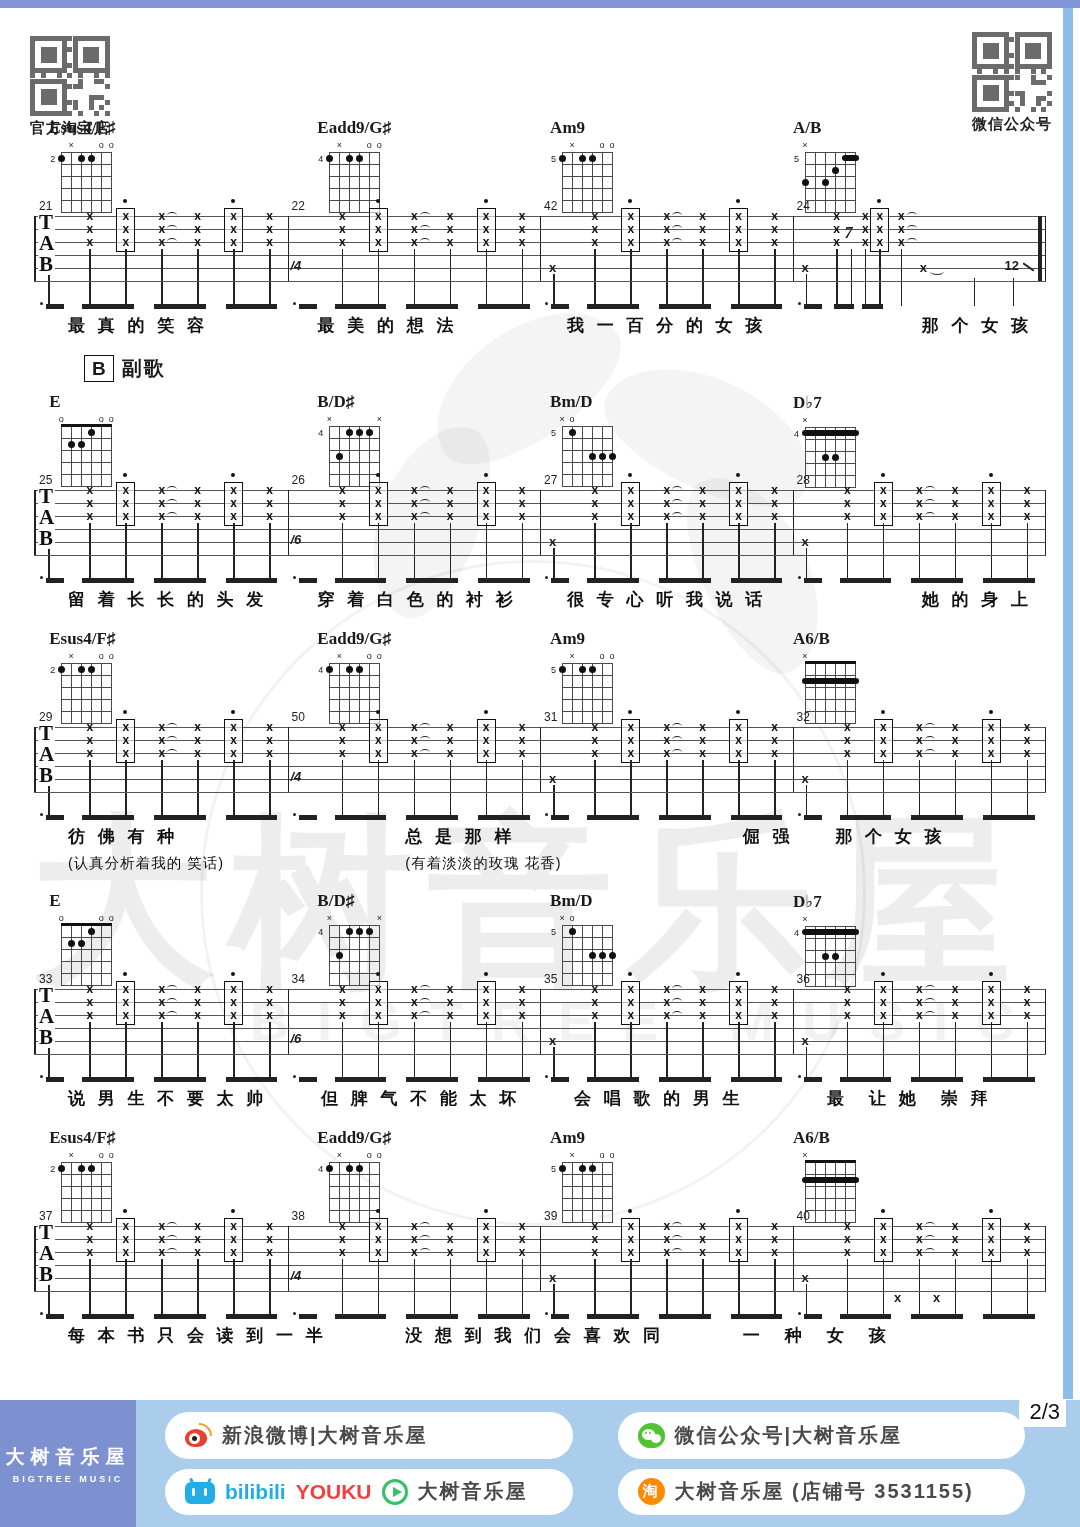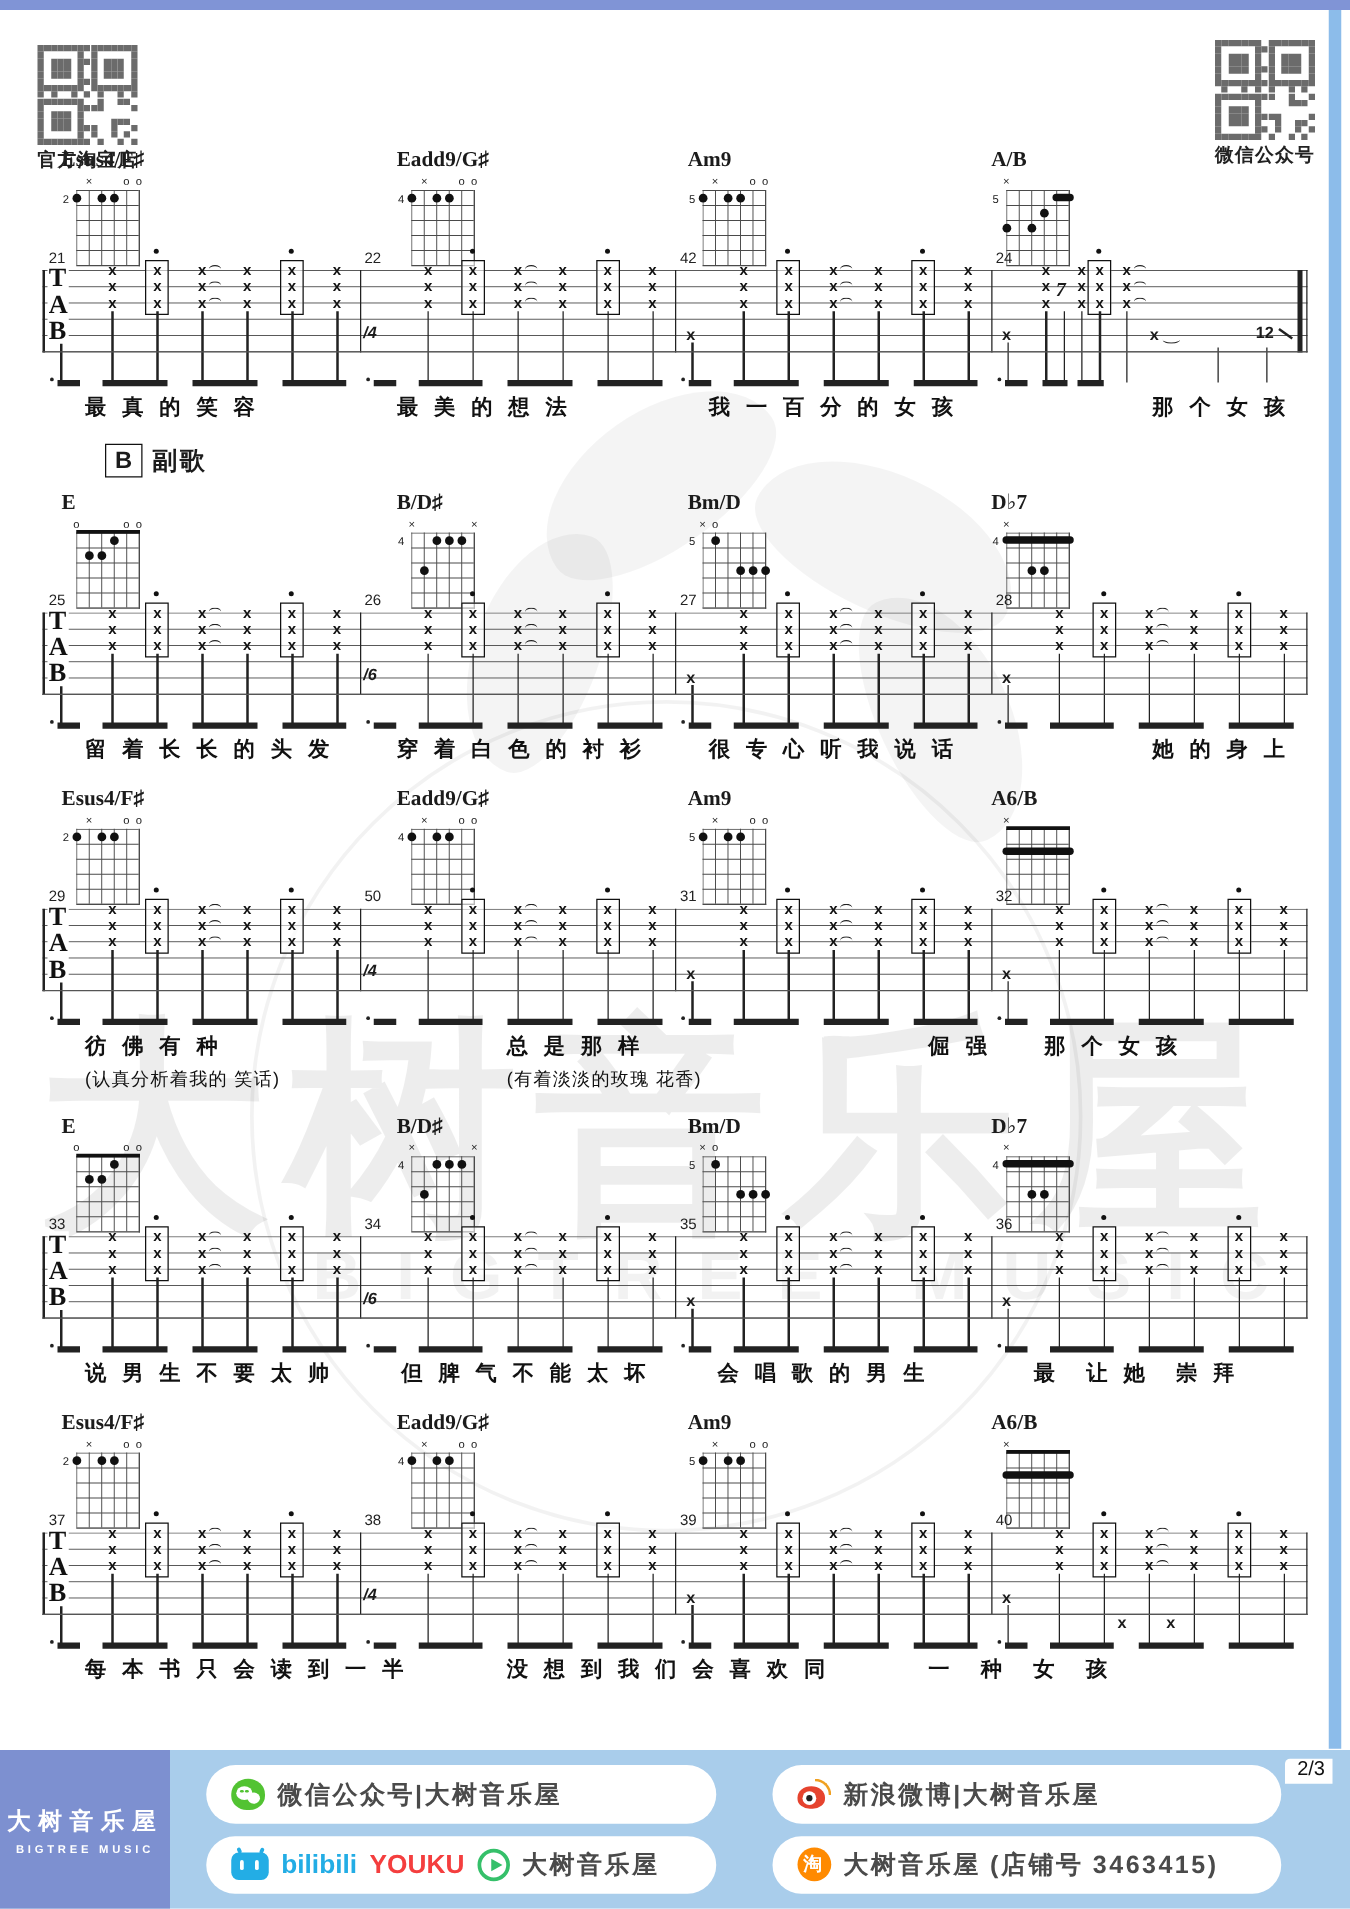--- a/index.html
+++ b/index.html
@@ -115,21 +115,21 @@
   .ic-bili .v1{left:7px;top:6px;width:3px;height:8px;}
   .ic-bili .v2{left:19px;top:6px;width:3px;height:8px;}
   .ic-bili .an1{position:absolute;left:5px;top:-4px;width:2.5px;height:5px;background:#23ade5;transform:rotate(-25deg);border-radius:2px;}
   .ic-bili .an2{position:absolute;right:5px;top:-4px;width:2.5px;height:5px;background:#23ade5;transform:rotate(25deg);border-radius:2px;}
   .bili-word{color:#23ade5;font-weight:bold;font-size:21px;letter-spacing:0;}
   .youku-word{color:#f43e3e;font-weight:bold;font-size:21px;letter-spacing:0;}
   .ic-play{width:26px;height:26px;border:3px solid #35c06a;border-radius:50%;box-sizing:border-box;}
   .ic-play i{position:absolute;left:8px;top:5px;width:0;height:0;border-left:9px solid #35c06a;border-top:5px solid transparent;border-bottom:5px solid transparent;}
   .ic-tao{width:27px;height:27px;background:#ff8a00;border-radius:50%;color:#fff;font-size:15px;font-weight:bold;
     display:flex;align-items:center;justify-content:center;}
-  .page-num{position:absolute;right:14px;bottom:100px;z-index:7;font-size:16px;color:#111;background:#fff;padding:0 6px 2px 10px;border-radius:4px 0 0 0;}
+  .page-num{position:absolute;right:14px;bottom:100px;z-index:7;font-size:22px;color:#111;background:#fff;padding:0 6px 2px 10px;border-radius:4px 0 0 0;}
 </style>
 </head>
 <body>
 
 <div class="top-bar"></div>
 <div class="right-strip"></div>
 
 <div class="qr-block qr-left">
   <div class="qr" id="qr1">
       <div class="m" style="left: 0px; top: 0px; width: 5.33333px; height: 5.33333px;"></div>
@@ -2018,50 +2018,50 @@
     </div>
   </div>
 
 <div class="footer">
   <div class="logo-block">
     <div class="logo-title">大树音乐屋</div>
     <div class="logo-sub">BIGTREE MUSIC</div>
   </div>
   <div class="pills">
     <div class="pill">
+      <span class="ic ic-weibo">
+          <span class="sig"></span>
+          <span class="body"></span>
+          <span class="eye"></span>
+          <span class="pup"></span>
+        </span>
+      <span>新浪微博|大树音乐屋</span>
+    </div>
+    <div class="pill">
       <span class="ic ic-wechat">
           <i class="b1"></i>
           <i class="b2"></i>
           <i class="e1"></i>
           <i class="e2"></i>
         </span>
       <span>微信公众号|大树音乐屋</span>
-    </div>
-    <div class="pill">
-      <span class="ic ic-weibo">
-          <span class="sig"></span>
-          <span class="body"></span>
-          <span class="eye"></span>
-          <span class="pup"></span>
-        </span>
-      <span>新浪微博|大树音乐屋</span>
     </div>
     <div class="pill">
       <span class="ic ic-bili">
           <span class="an1"></span>
           <span class="an2"></span>
           <i class="v1"></i>
           <i class="v2"></i>
         </span>
       <span class="bili-word">bilibili</span>
       <span class="youku-word">YOUKU</span>
       <span class="ic ic-play">
           <i></i>
         </span>
       <span>大树音乐屋</span>
     </div>
     <div class="pill">
       <span class="ic ic-tao">淘</span>
-      <span>大树音乐屋 (店铺号 3463415)</span>
+      <span>大树音乐屋 (店铺号 3531155)</span>
     </div>
   </div>
 </div>
 <div class="page-num">2/3</div>
 
 </body></html>

